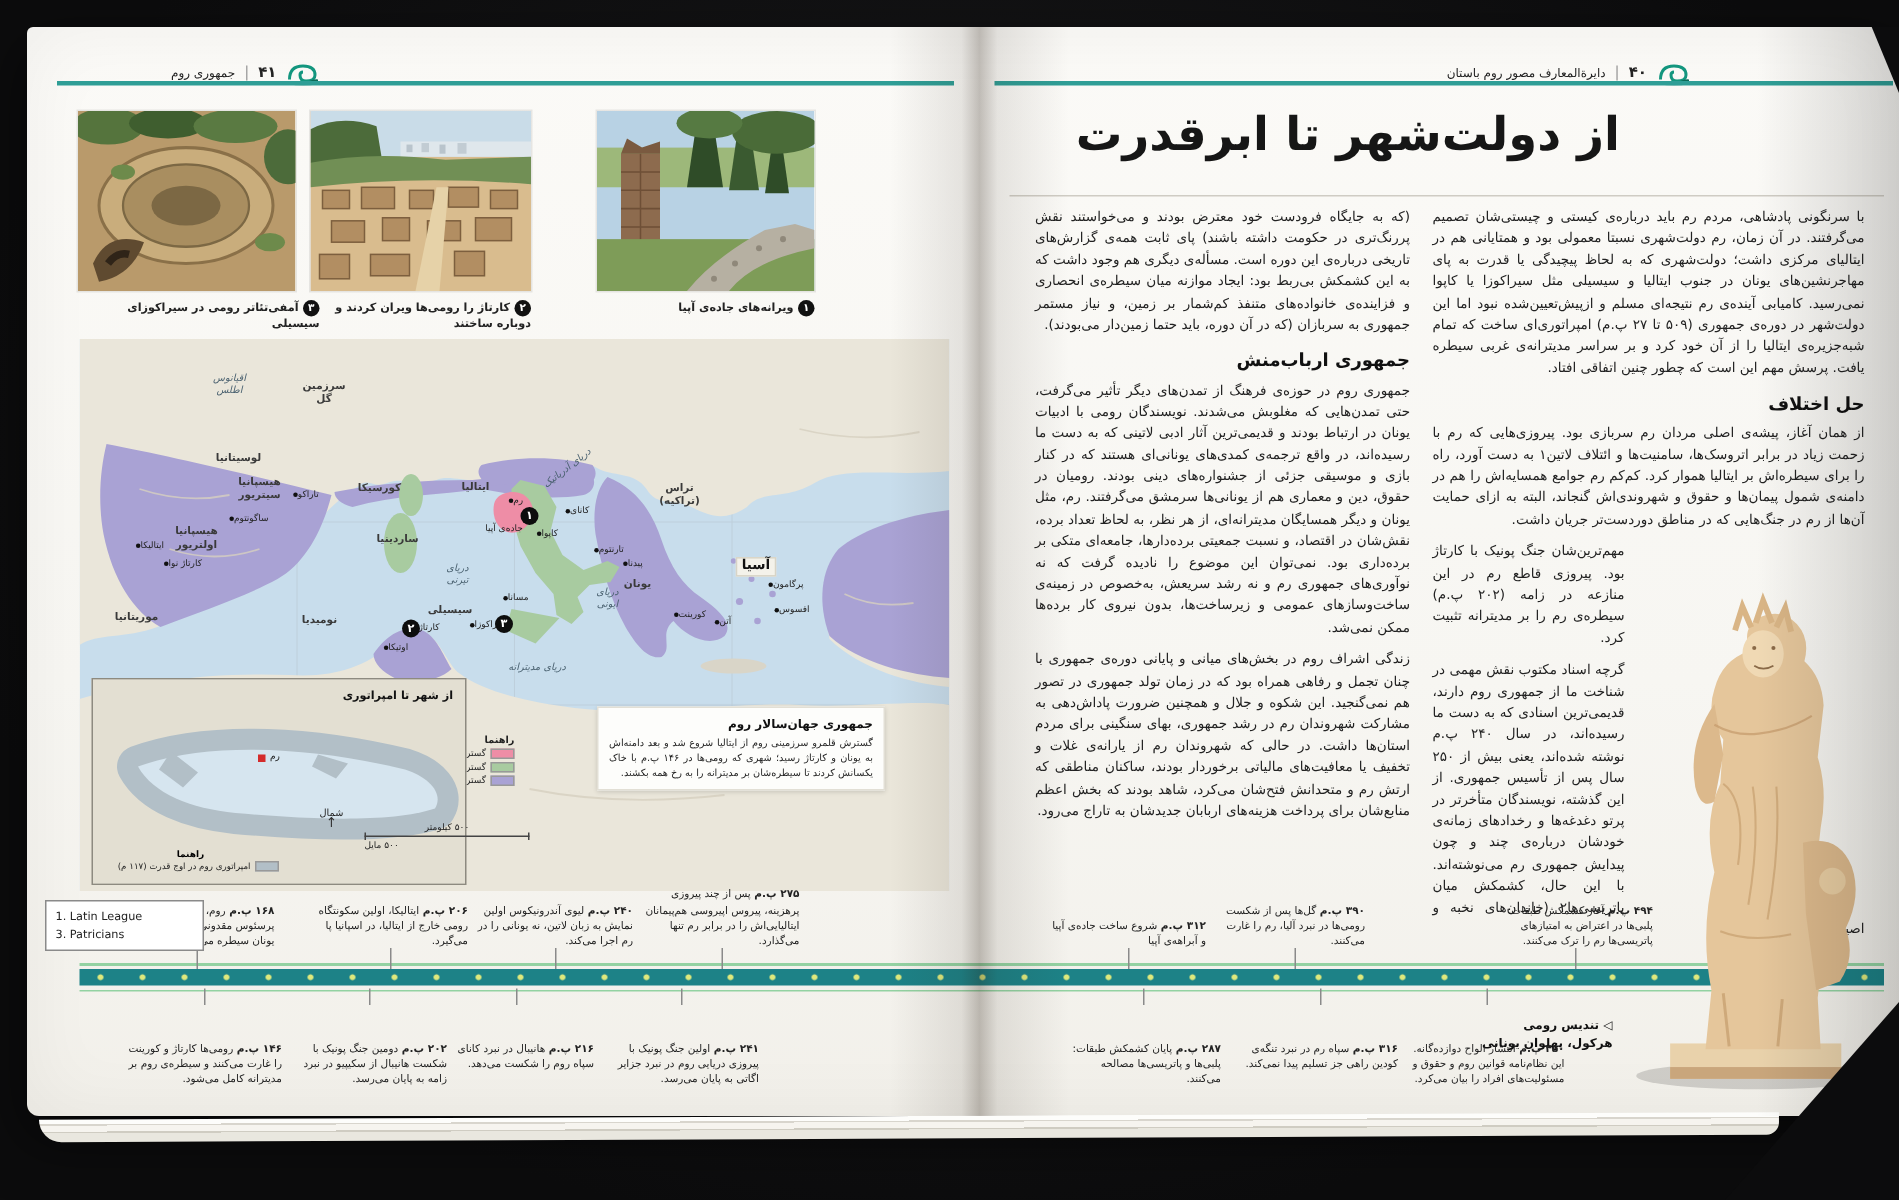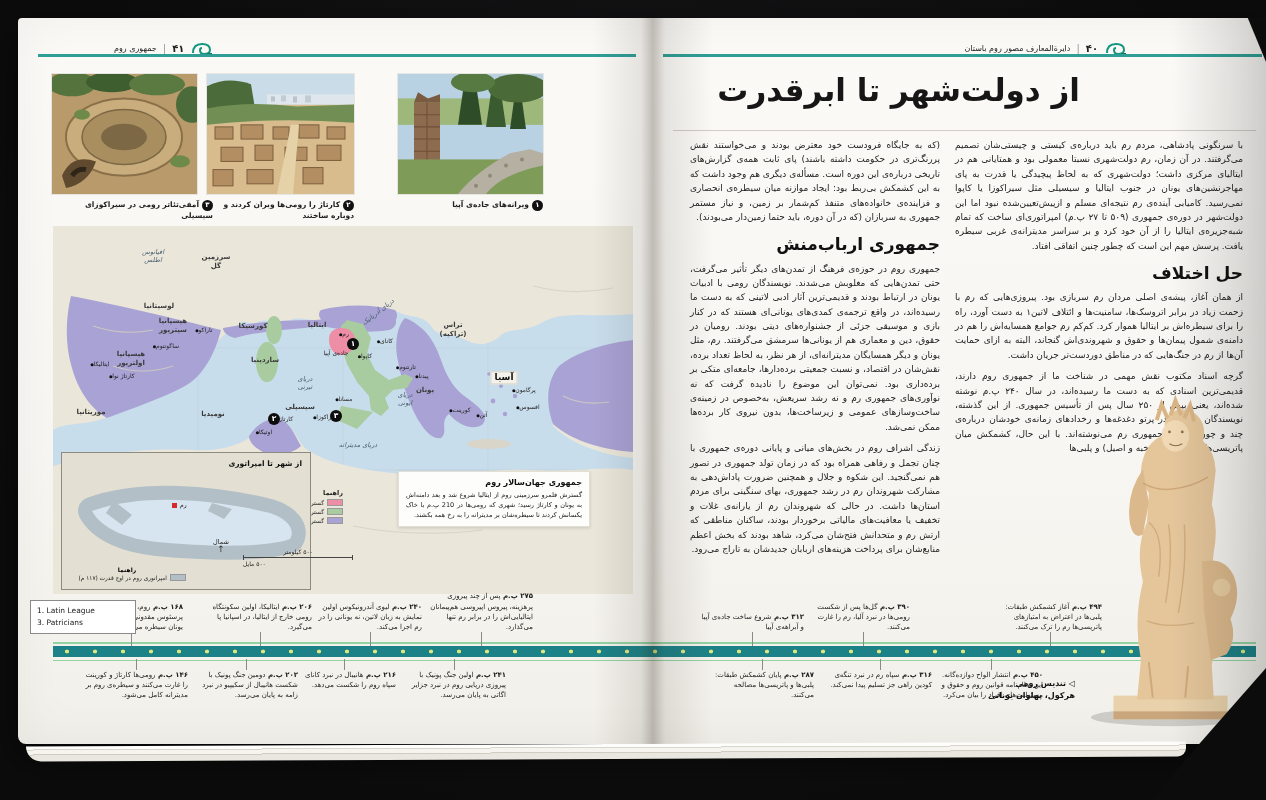--- a/index.html
+++ b/index.html
@@ -27,21 +27,21 @@
   .hdr-l{left:96px;top:22px;direction:rtl;}
   .rule-teal{position:absolute;height:2.5px;background:#2f9e96;top:36px;z-index:3;}
   .rule-teal.r{left:645px;right:4px;}
   .rule-teal.l{left:20px;width:598px;}
   
   .art-title{position:absolute;left:672px;top:54px;width:390px;direction:rtl;text-align:right;
     font-size:31px;font-weight:800;color:#161616;letter-spacing:-.5px;z-index:3;}
   .title-rule{position:absolute;left:655px;right:10px;top:112px;height:1px;background:#cfccc4;z-index:3;}
   .col{position:absolute;top:120px;direction:rtl;text-align:justify;font-size:9px;line-height:1.6;color:#222;z-index:3;}
   .col p{margin:0 0 7px 0;}
-  .col h3{margin:4px 0 3px 0;font-size:17px;color:#111;}
+  .col h3{margin:4px 0 3px 0;font-size:12px;color:#111;}
   .col1{left:937px;width:288px;}
   .col2{left:672px;width:250px;}
   .statue-spacer{float:right;width:152px;height:235px;margin:2px 0 4px 8px;}
   .statue-art{position:absolute;left:1060px;top:356px;width:182px;height:356px;z-index:4;}
   .statue-cap{position:absolute;left:953px;top:660px;width:104px;direction:rtl;text-align:right;
     font-size:8px;font-weight:bold;line-height:1.5;color:#111;z-index:5;}
   
   .photo{position:absolute;top:56px;height:120px;z-index:3;box-shadow:0 0 0 1px rgba(0,0,0,.08);}
   .photo svg{width:100%;height:100%;display:block;}
   .pcap{position:absolute;top:182px;direction:rtl;text-align:right;font-size:7.5px;font-weight:bold;color:#222;z-index:3;}
@@ -86,21 +86,21 @@
     box-shadow:0 1px 3px rgba(0,0,0,.15);padding:6px 7px;direction:rtl;z-index:2;}
   .callout .ct{font-size:8px;font-weight:bold;color:#111;margin-bottom:3px;text-align:right;}
   .callout .cb{font-size:6.5px;line-height:1.55;color:#222;text-align:justify;}
   
   .tl-bar{position:absolute;left:35px;right:10px;top:628px;height:11px;background:#1d8287;z-index:3;
     background-image:radial-gradient(circle at 14px 5.5px,#dfe97c 1.7px,rgba(0,0,0,0) 2.2px);
     background-size:28px 11px;background-repeat:repeat-x;}
   .tl-bar:before,.tl-bar:after{content:"";position:absolute;left:0;right:0;height:1.5px;background:#93d2a2;}
   .tl-bar:before{top:-4px;} .tl-bar:after{bottom:-4px;}
   .tl-ev{position:absolute;width:104px;direction:rtl;text-align:right;font-size:7px;line-height:1.45;
-    color:#222;z-index:5;}
+    color:#222;z-index:5;margin-top:24px;}
   .tl-ev b{font-weight:bold;}
   .tl-ev.above{bottom:112px;}
   .tl-ev.below{top:652px;}
   .tl-tick{position:absolute;width:1px;background:#8a8a8a;z-index:4;}
   .tl-tick.above{top:614px;height:14px;}
   .tl-tick.below{top:641px;height:11px;}
   .footnotes{position:absolute;left:12px;top:582px;width:92px;background:#fff;border:1px solid #8a8a8a;
     padding:4px 6px;font-size:7.5px;line-height:1.6;color:#222;direction:ltr;text-align:left;z-index:5;}
   .logo{width:24px;height:17px;flex:0 0 auto;}
 </style>
@@ -131,20 +131,21 @@
   </div>
   <div class="rule-teal r"></div>
 
   <div class="art-title">از دولت‌شهر تا ابرقدرت</div>
   <div class="title-rule"></div>
 
   <div class="col col1">
     <p>با سرنگونی پادشاهی، مردم رم باید درباره‌ی کیستی و چیستی‌شان تصمیم می‌گرفتند. در آن زمان، رم دولت‌شهری نسبتا معمولی بود و همتایانی هم در ایتالیای مرکزی داشت؛ دولت‌شهری که به لحاظ پیچیدگی یا قدرت به پای مهاجرنشین‌های یونان در جنوب ایتالیا و سیسیلی مثل سیراکوزا یا کاپوا نمی‌رسید. کامیابی آینده‌ی رم نتیجه‌ای مسلم و ازپیش‌تعیین‌شده نبود اما این دولت‌شهر در دوره‌ی جمهوری (۵۰۹ تا ۲۷ پ.م) امپراتوری‌ای ساخت که تمام شبه‌جزیره‌ی ایتالیا را از آن خود کرد و بر سراسر مدیترانه‌ی غربی سیطره یافت. پرسش مهم این است که چطور چنین اتفاقی افتاد.</p>
     <h3>حل اختلاف</h3>
     <p>از همان آغاز، پیشه‌ی اصلی مردان رم سربازی بود. پیروزی‌هایی که رم با زحمت زیاد در برابر اتروسک‌ها، سامنیت‌ها و ائتلاف لاتین۱ به دست آورد، راه را برای سیطره‌اش بر ایتالیا هموار کرد. کم‌کم رم جوامع همسایه‌اش را هم در دامنه‌ی شمول پیمان‌ها و حقوق و شهروندی‌اش گنجاند، البته به ازای حمایت آن‌ها از رم در جنگ‌هایی که در مناطق دوردست‌تر جریان داشت.</p>
+    <p><span class="statue-spacer"></span><span>مهم‌ترین‌شان جنگ پونیک با کارتاژ بود. پیروزی قاطع رم در این منازعه در زامه (۲۰۲ پ.م) سیطره‌ی رم را بر مدیترانه تثبیت کرد.</span></p>
     <p>گرچه اسناد مکتوب نقش مهمی در شناخت ما از جمهوری روم دارند، قدیمی‌ترین اسنادی که به دست ما رسیده‌اند، در سال ۲۴۰ پ.م نوشته شده‌اند، یعنی بیش از ۲۵۰ سال پس از تأسیس جمهوری. از این گذشته، نویسندگان متأخرتر در پرتو دغدغه‌ها و رخدادهای زمانه‌ی خودشان درباره‌ی چند و چون پیدایش جمهوری رم می‌نوشته‌اند. با این حال، کشمکش میان پاتریسی‌ها۲ (خاندان‌های نخبه و اصیل) و پلبی‌ها</p>
   </div>
   <div class="col col2">
     <p>(که به جایگاه فرودست خود معترض بودند و می‌خواستند نقش پررنگ‌تری در حکومت داشته باشند) پای ثابت همه‌ی گزارش‌های تاریخی درباره‌ی این دوره است. مسأله‌ی دیگری هم وجود داشت که به این کشمکش بی‌ربط بود: ایجاد موازنه میان سیطره‌ی انحصاری و فزاینده‌ی خانواده‌های متنفذ کم‌شمار بر زمین، و نیاز مستمر جمهوری به سربازان (که در آن دوره، باید حتما زمین‌دار می‌بودند).</p>
     <h3>جمهوری ارباب‌منش</h3>
     <p>جمهوری روم در حوزه‌ی فرهنگ از تمدن‌های دیگر تأثیر می‌گرفت، حتی تمدن‌هایی که مغلوبش می‌شدند. نویسندگان رومی با ادبیات یونان در ارتباط بودند و قدیمی‌ترین آثار ادبی لاتینی که به دست ما رسیده‌اند، در واقع ترجمه‌ی کمدی‌های یونانی‌ای هستند که در کنار بازی و موسیقی جزئی از جشنواره‌های دینی بودند. رومیان در حقوق، دین و معماری هم از یونانی‌ها سرمشق می‌گرفتند. رم، مثل یونان و دیگر همسایگان مدیترانه‌ای، از هر نظر، به لحاظ تعداد برده، نقش‌شان در اقتصاد، و نسبت جمعیتی برده‌دارها، جامعه‌ای متکی بر برده‌داری بود. نمی‌توان این موضوع را نادیده گرفت که نه نوآوری‌های جمهوری رم و نه رشد سریعش، به‌خصوص در زمینه‌ی ساخت‌وسازهای عمومی و زیرساخت‌ها، بدون نیروی کار برده‌ها ممکن نمی‌شد.</p>
     <p>زندگی اشراف روم در بخش‌های میانی و پایانی دوره‌ی جمهوری با چنان تجمل و رفاهی همراه بود که در زمان تولد جمهوری در تصور هم نمی‌گنجید. این شکوه و جلال و همچنین ضرورت پاداش‌دهی به مشارکت شهروندان رم در رشد جمهوری، بهای سنگینی برای مردم استان‌ها داشت. در حالی که شهروندان رم از یارانه‌ی غلات و تخفیف یا معافیت‌های مالیاتی برخوردار بودند، ساکنان مناطقی که ارتش رم و متحدانش فتح‌شان می‌کرد، شاهد بودند که بخش اعظم منابع‌شان برای پرداخت هزینه‌های اربابان جدیدشان به تاراج می‌رود.</p>
   </div>
 
   <svg class="statue-art" viewBox="0 0 185 360">
@@ -370,21 +371,21 @@
       <div class="na">↑</div>
     </div>
     <div class="scalebox">
       <div class="skm">۵۰۰ کیلومتر</div>
       <div class="sline"></div>
       <div class="smi">۵۰۰ مایل</div>
     </div>
 
     <div class="callout">
       <div class="ct">جمهوری جهان‌سالار روم</div>
-      <div class="cb">گسترش قلمرو سرزمینی روم از ایتالیا شروع شد و بعد دامنه‌اش به یونان و کارتاژ رسید؛ شهری که رومی‌ها در 210 پ.م با خاک یکسانش کردند تا سیطره‌شان بر مدیترانه را به رخ همه بکشند.</div>
+      <div class="cb">گسترش قلمرو سرزمینی روم از ایتالیا شروع شد و بعد دامنه‌اش به یونان و کارتاژ رسید؛ شهری که رومی‌ها در ۱۴۶ پ.م با خاک یکسانش کردند تا سیطره‌شان بر مدیترانه را به رخ همه بکشند.</div>
     </div>
   </div>
 
   <div class="tl-bar"></div>
   <div>
       <div class="tl-ev above" style="left: 980px;"><b>۴۹۴ پ.م </b>آغاز کشمکش طبقات: پلبی‌ها در اعتراض به امتیازهای پاتریسی‌ها رم را ترک می‌کنند.</div>
       <div class="tl-tick above" style="left: 1032px;"></div>
       <div class="tl-ev below" style="left: 921px;"><b>۴۵۰ پ.م </b>انتشار الواح دوازده‌گانه. این نظام‌نامه قوانین روم و حقوق و مسئولیت‌های افراد را بیان می‌کرد.</div>
       <div class="tl-tick below" style="left: 973px;"></div>
       <div class="tl-ev above" style="left: 788px;"><b>۳۹۰ پ.م </b>گل‌ها پس از شکست رومی‌ها در نبرد آلیا، رم را غارت می‌کنند.</div>

